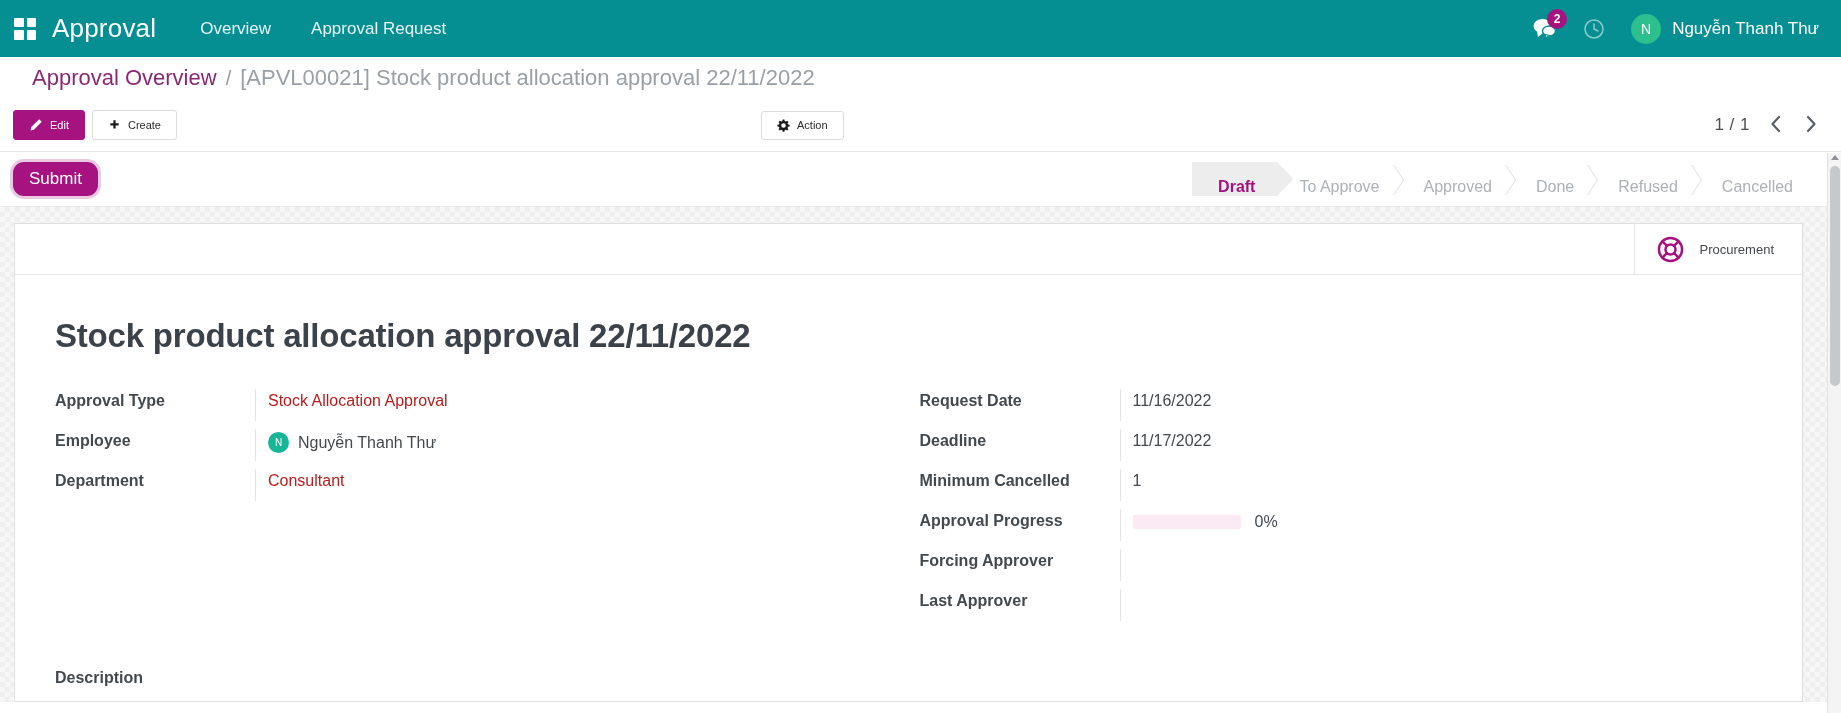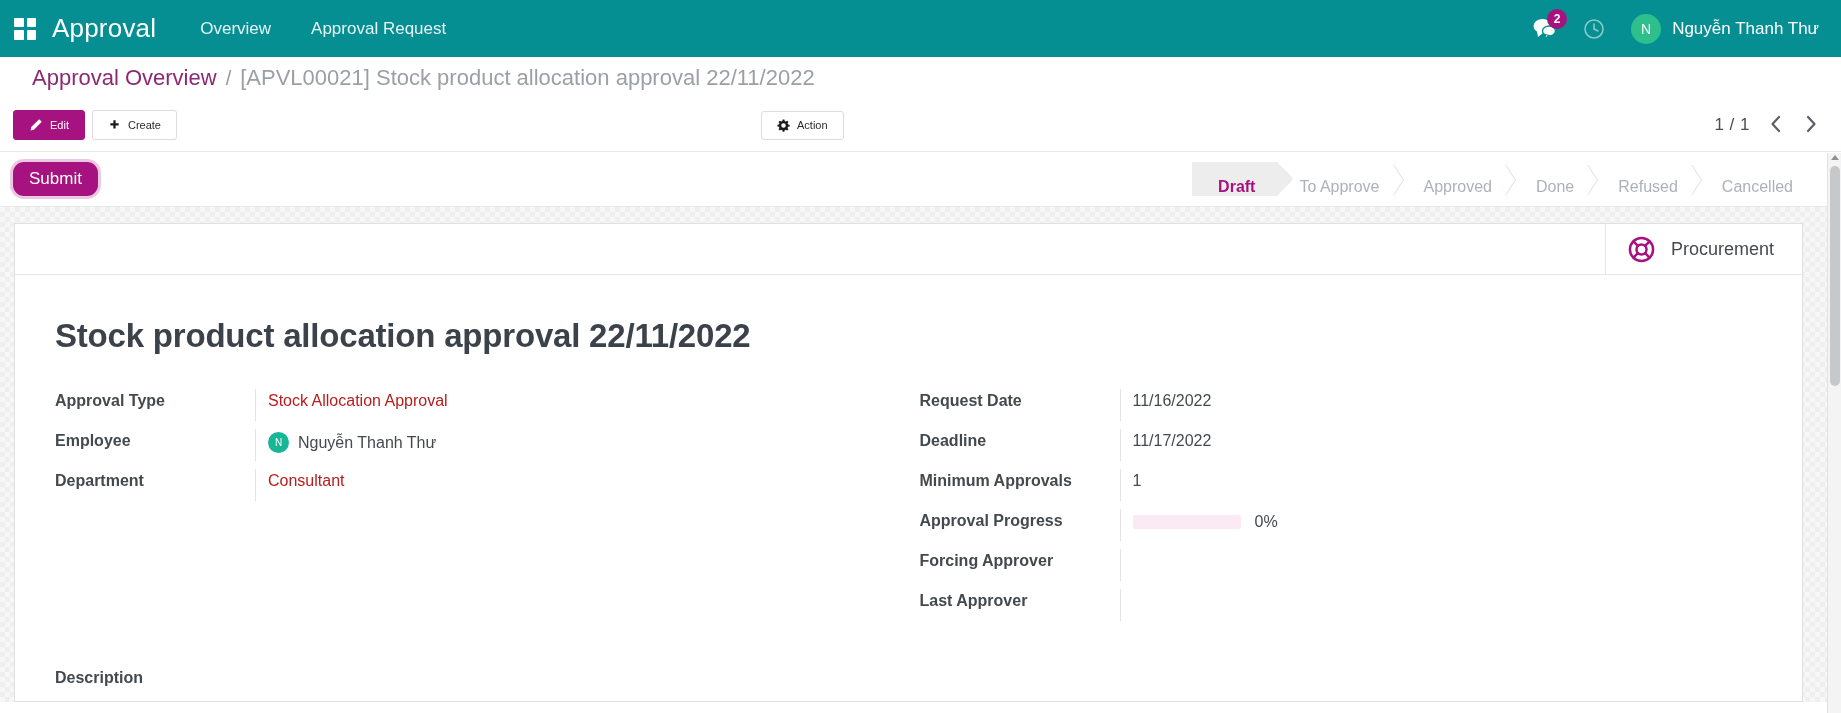--- a/index.html
+++ b/index.html
@@ -232,21 +232,21 @@
   }
   .stat-button {
     display: flex;
     align-items: center;
     gap: 16px;
     padding: 0 28px 0 22px;
     border-left: 1px solid #e6e6e6;
     cursor: pointer;
     height: 100%;
   }
-  .stat-button-label { font-size: 18px; color: #46494d; white-space: nowrap; }
+  .stat-button-label { font-size: 13px; color: #46494d; white-space: nowrap; }
 
   .sheet-body { padding: 28px 40px 0 40px; }
   .record-title {
     font-size: 33px;
     font-weight: 700;
     color: #3b4249;
     letter-spacing: -.2px;
     margin: 14px 0 34px 0;
     white-space: nowrap;
   }
@@ -491,21 +491,21 @@
             <div class="flabel">Request Date</div>
             <div class="fvalue">11/16/2022</div>
           </div>
 
           <div class="frow">
             <div class="flabel">Deadline</div>
             <div class="fvalue">11/17/2022</div>
           </div>
 
           <div class="frow">
-            <div class="flabel">Minimum Approvals</div>
+            <div class="flabel">Minimum Cancelled</div>
             <div class="fvalue">1</div>
           </div>
 
           <div class="frow">
             <div class="flabel">Approval Progress</div>
             <div class="fvalue">
               <span class="progress-wrap">
                 <span class="progress-track">
                   <span class="progress-fill" style="width: 0%;"></span>
                 </span>

